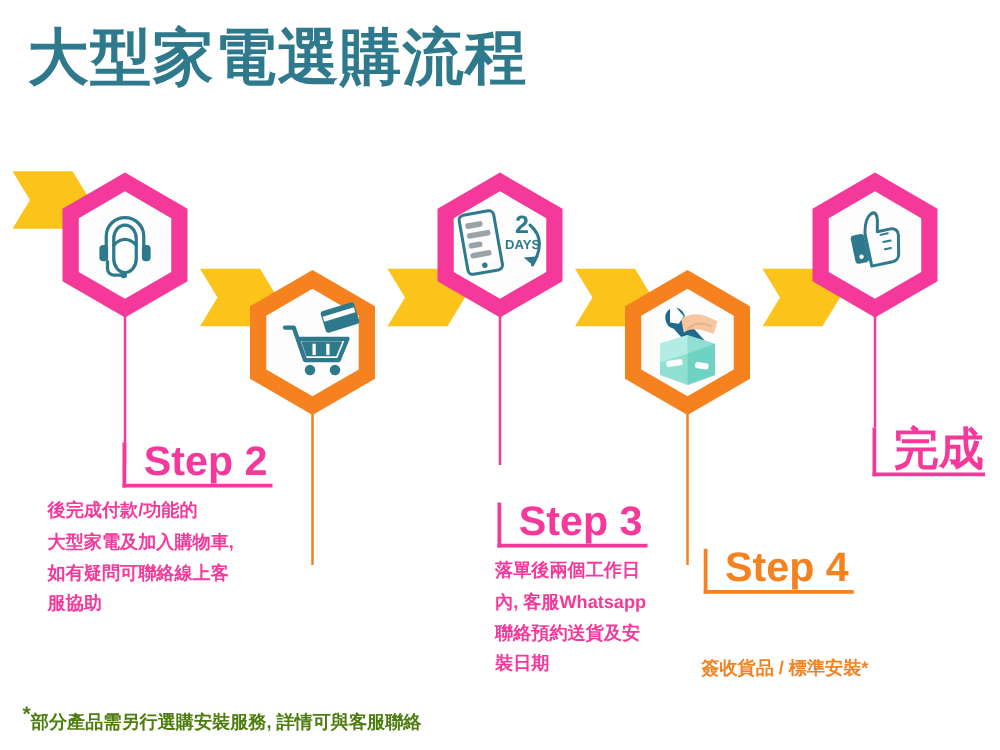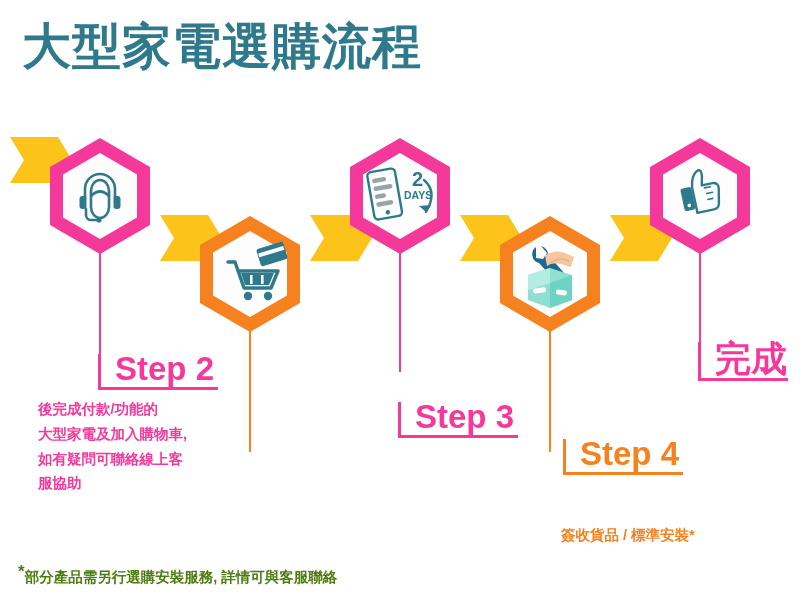--- a/index.html
+++ b/index.html
@@ -206,20 +206,24 @@
 服協助</div>
   </div>
 
 
   <div class="step-block" style="left:398px; top:352px; width:180px;margin-top:48px;">
     <div class="step-head">
       <div class="bracket-v bg-pink"></div>
       <div class="bracket-h bg-pink" style="width:120px;"></div>
       <div class="step-label pink">Step 3</div>
     </div>
+    <div class="step-desc pink" style="margin-left:-2px; width:165px;">落單後兩個工作日
+內, 客服Whatsapp
+聯絡預約送貨及安
+裝日期</div>
   </div>
 
   <div class="step-block" style="left:563px; top:437px; width:225px;">
     <div class="step-head">
       <div class="bracket-v bg-orange"></div>
       <div class="bracket-h bg-orange" style="width:120px;"></div>
       <div class="step-label orange">Step 4</div>
     </div>
     <div class="step-desc orange" style="margin-left:-2px; width:220px;margin-top:48px;">簽收貨品 / 標準安裝*</div>
   </div>

